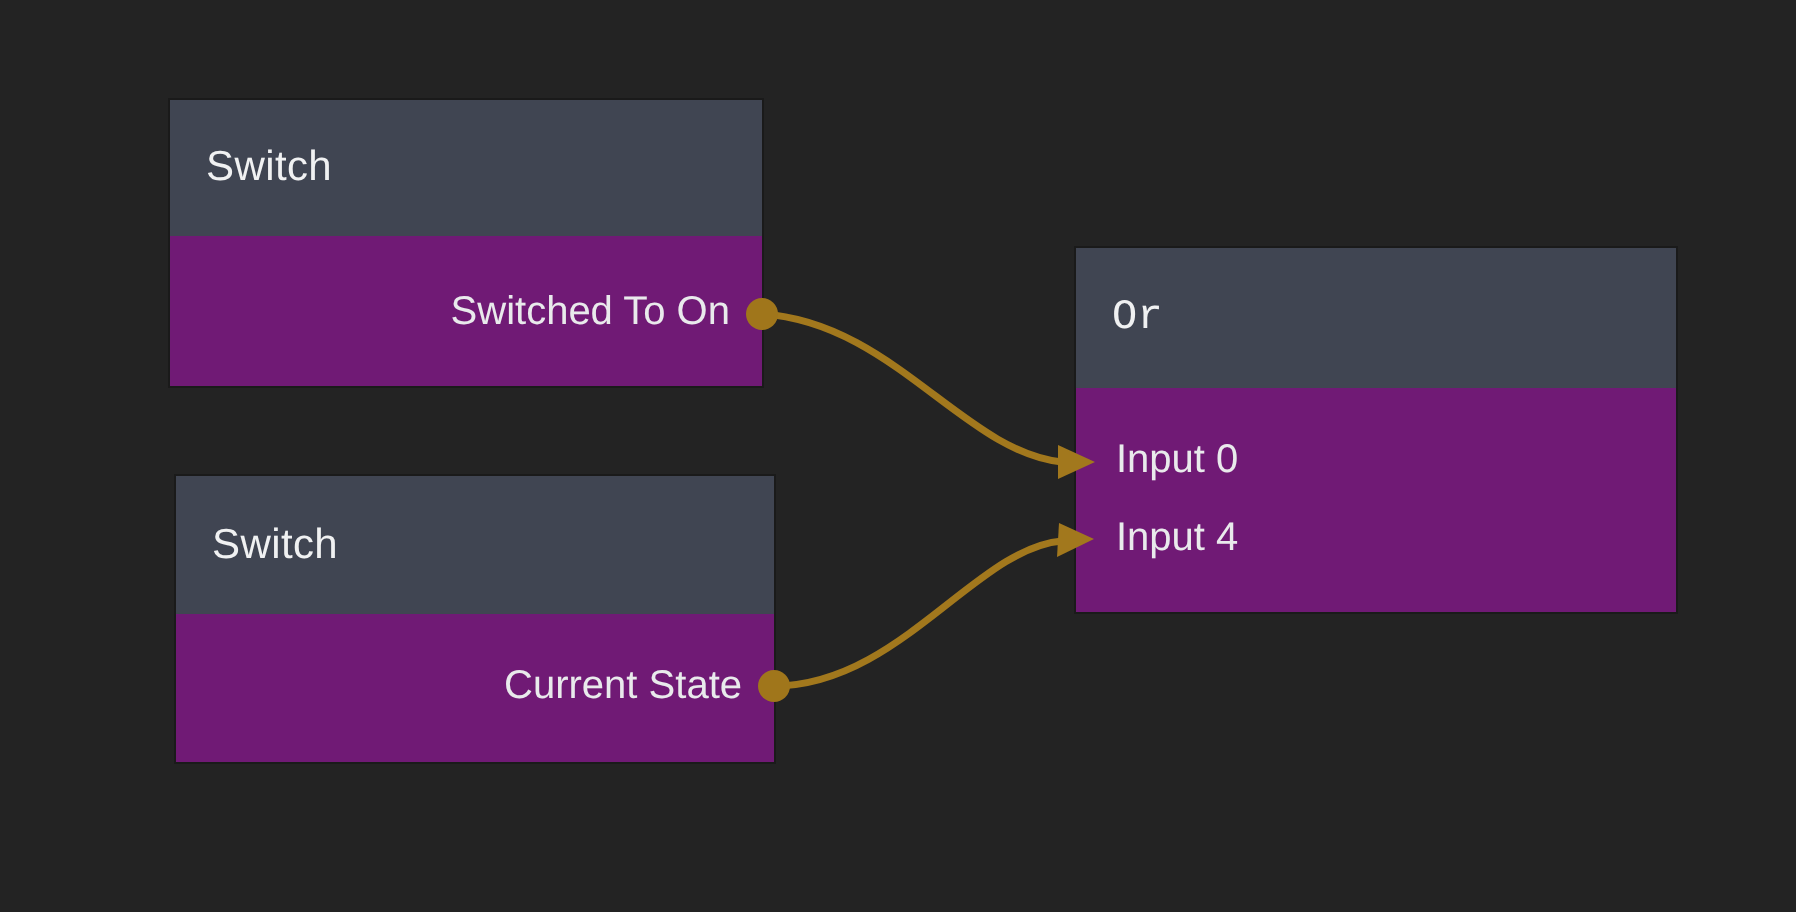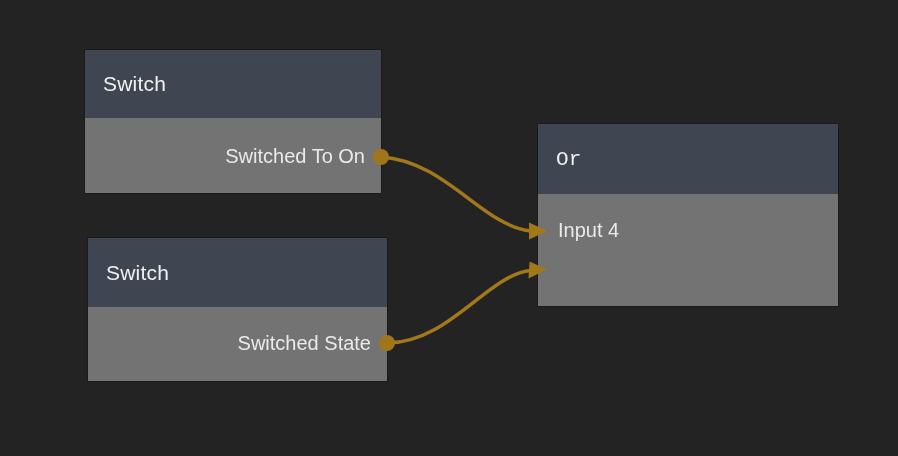--- a/index.html
+++ b/index.html
@@ -23,21 +23,21 @@
   .node-header {
     background: #404552;
     display: flex;
     align-items: center;
     padding-left: 18px;
     font-size: 21px;
     letter-spacing: 0.2px;
     color: #f0f1f2;
   }
   .node-body {
-    background: #737373;
+    background: #701a75;
     position: relative;
     box-sizing: border-box;
   }
   .port-row {
     height: 39px;
     display: flex;
     align-items: center;
     font-size: 20px;
     color: #e9eaec;
   }
@@ -85,30 +85,33 @@
       </div>
     </div>
   </div>
 
   <div class="node" id="node-switch-2">
     <div class="node-header">
       <span>Switch</span>
     </div>
     <div class="node-body">
       <div class="port-row output">
-        <span>Switched State</span>
+        <span>Current State</span>
       </div>
     </div>
   </div>
 
   <div class="node" id="node-or-1">
     <div class="node-header">
       <span>Or</span>
     </div>
     <div class="node-body">
+      <div class="port-row input">
+        <span>Input 0</span>
+      </div>
       <div class="port-row input">
         <span>Input 4</span>
       </div>
     </div>
   </div>
 
   <svg id="wires" viewBox="0 0 898 456" xmlns="http://www.w3.org/2000/svg">
 
     <path d="M 381 157 C 446 161, 482 226, 531 231" fill="none" stroke="#a2781d" stroke-width="3.5" stroke-linecap="round"></path>
     <polygon points="529,222.5 547.5,231 529,239.5" fill="#a2781d"></polygon>

